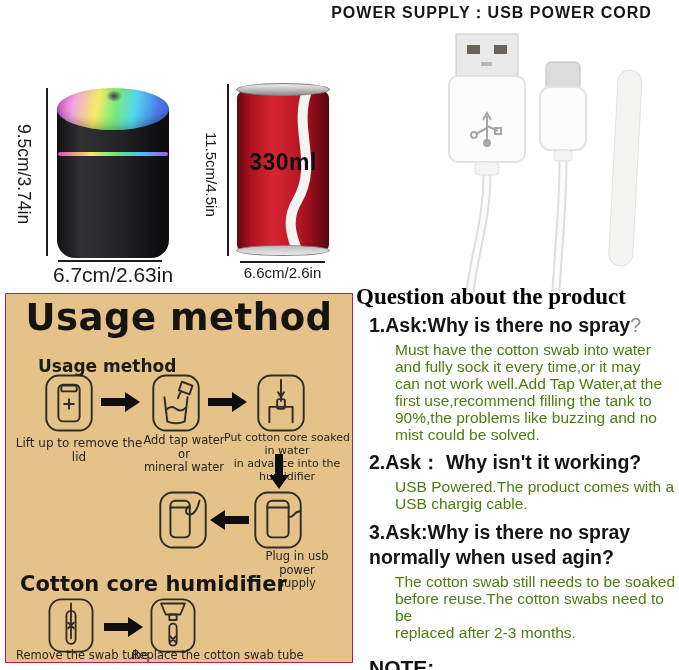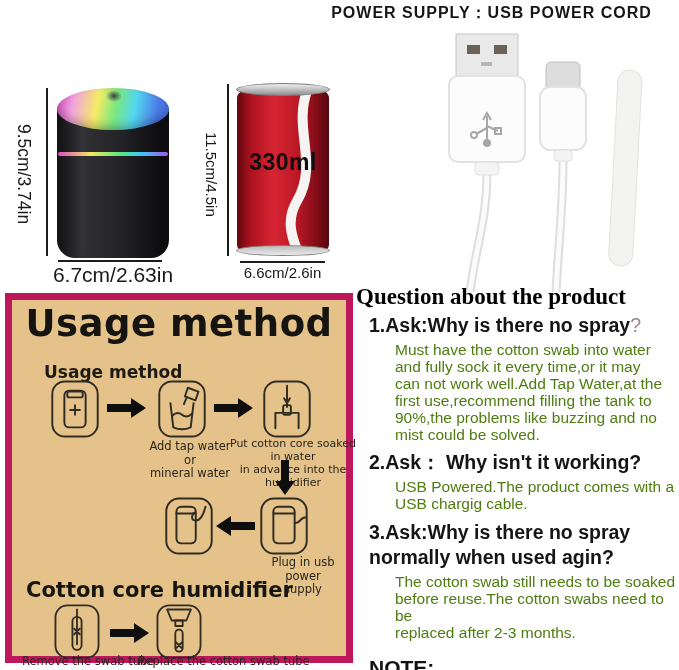--- a/index.html
+++ b/index.html
@@ -64,21 +64,21 @@
   .dim-vlabel {
     writing-mode:vertical-rl; text-orientation:mixed;
     display:flex; align-items:center; justify-content:center;
     color:#191919;
   }
   .dim-hlabel { text-align:center; color:#191919; }
 
   
   .panel {
     left:5px; top:293px; width:348px; height:370px;
-    background:#e5c28a; border:7px solid #be185d;
+    background:#e5c28a; border:1px solid #be185d;
     font-family:"DejaVu Sans", sans-serif; color:#27251d;
   }
   .panel-title { position:absolute; left:0; top:2px; width:100%; text-align:center;
     font-size:37px; font-weight:bold; color:#161410; letter-spacing:.5px; }
   .panel-subtitle { position:absolute; left:32px; top:62px; font-size:17px; font-weight:bold; color:#1d1b14; }
   .step-icon svg { display:block; }
   .cap {
     position:absolute; font-size:11.5px; line-height:1.18; text-align:center;
     white-space:pre-line; color:#27251d;
   }
@@ -198,20 +198,21 @@
     <div class="abs step-icon" style="left:250px; top:80px;">
       <svg width="50" height="58" viewBox="0 0 50 60" class="icon-outline">
         <rect x="1.5" y="1.5" width="47" height="57" rx="13"></rect>
         <path d="M25,6 V28"></path>
         <path d="M22,19 L25,24 L28,19"></path>
         <rect x="21" y="26" width="8" height="10" rx="2"></rect>
         <path d="M13,50 V34 H37 V50"></path>
       </svg>
     </div>
 
+    <div class="cap" style="left:8px; top:142px; width:130px; font-size:12px;">Lift up to remove the lid</div>
     <div class="cap" style="left:132px; top:140px; width:92px;">Add tap water or
 mineral water</div>
     <div class="cap bold" style="left:216px; top:138px; width:130px;">Put cotton core soaked in water
 in advance into the humidifier</div>
 
     <svg class="abs" style="left:262px; top:160px;" width="22" height="36" viewBox="0 0 22 36">
       <polygon class="arrow-fill" points="7,0 15,0 15,21 21,21 11,35 1,21 7,21"></polygon>
     </svg>
 
     <div class="abs step-icon" style="left:152px; top:197px;">

